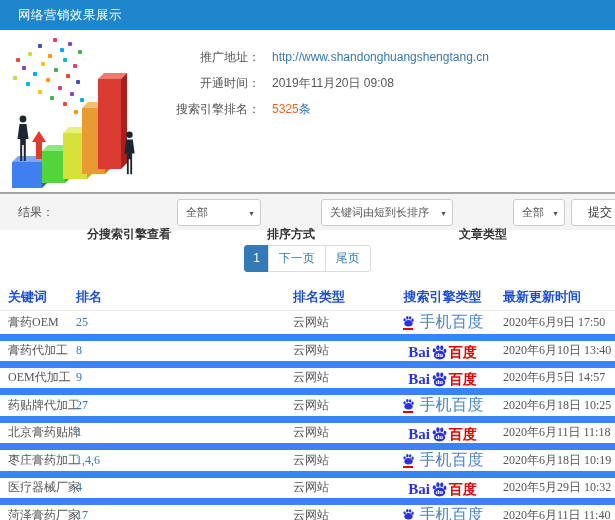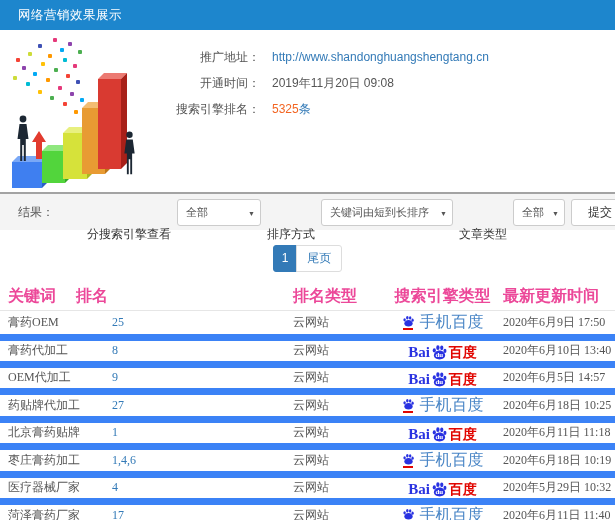--- a/index.html
+++ b/index.html
@@ -35,46 +35,46 @@
       46px 30px #4caf50, 25px 34px #03a9f4, 58px 36px #f44336, 5px 38px #cddc39,
       38px 40px #ff9800, 68px 42px #3f51b5, 18px 44px #00bcd4, 50px 48px #e5397a,
       30px 52px #ffc107, 62px 54px #8e44ad, 42px 58px #4caf50, 72px 60px #03a9f4,
       55px 64px #f44336, 80px 68px #cddc39, 66px 72px #ff9800, 88px 76px #3f51b5; }
   .illus svg { position:absolute; }
 
   
   .filterbar { height:38px; background:#f4f4f4; border-top:2px solid #a3a3a3;
     display:flex; align-items:center; padding-left:18px; }
   .filter-controls { margin-left:auto; display:flex; align-items:center; gap:6px; }
-  .filter-label { font-weight:normal; color:#333; white-space:nowrap;margin-top:45px; }
+  .filter-label { font-weight:bold; color:#333; white-space:nowrap;margin-top:45px; }
   .select { position:relative; height:27px; background:#fff; border:1px solid #ccc; border-radius:3px;
     display:flex; align-items:center; padding:0 16px 0 8px; font-size:11px; color:#555;
     cursor:pointer; overflow:hidden; white-space:nowrap; flex:none; }
   .select .caret { position:absolute; right:5px; top:10px; font-size:7px; color:#555; }
   .select.w1 { width:84px; } .select.w2 { width:132px; } .select.w3 { width:52px; }
   .submit-btn { height:27px; width:58px; flex:none; background:#fff; border:1px solid #ccc;
     border-radius:3px; font-size:12px; color:#333; margin-right:-14px; cursor:pointer;
     font-family:inherit; }
 
   
   .pagination { display:flex; justify-content:center; margin:15px 0 12px; }
   .page-item { min-width:24px; padding:0 10px; height:27px; line-height:25px; border:1px solid #ddd;
     background:#fff; color:var(--link,#337ab7); text-align:center; margin-left:-1px; cursor:pointer; }
   .page-item.active { background:var(--link,#337ab7); border-color:var(--link,#337ab7); color:#fff;
     padding:0 8px; border-radius:3px 0 0 3px; margin-left:0; }
   .page-item:last-child { border-radius:0 3px 3px 0; }
 
   
   table { width:615px; border-collapse:collapse; table-layout:fixed; }
   col.c1{width:68px} col.c2{width:217px} col.c3{width:105px} col.c4{width:105px} col.c5{width:120px}
-  th { text-align:left; font-weight:bold; color:#ec4899; height:26px; padding-left:8px;
-    border-bottom:1px solid #e6e6e6; font-size:16px; }
+  th { text-align:left; font-weight:bold; color:#1d4ed8; height:26px; padding-left:8px;
+    border-bottom:1px solid #e6e6e6; font-size:13px; }
   td { height:27px; padding-left:8px; border-bottom:7px solid #3b82f6; color:#555; white-space:nowrap;font-family:Liberation Serif, serif; }
   th.center, td.center { text-align:center; padding-left:0; }
-  a.rank { color:var(--link,#337ab7); text-decoration:none; cursor:pointer;margin-left:36px; }
+  a.rank { color:var(--link,#337ab7); text-decoration:none; cursor:pointer; }
 
   
   .mbaidu { display:inline-flex; align-items:center; gap:5px; vertical-align:middle; }
   .paw-wrap { display:flex; flex-direction:column; align-items:center; color:var(--baidu-blue,#2932e1); }
   .paw-underline { width:10px; height:2px; background:var(--baidu-red,#e10601); margin-top:1px; }
   .mb-text { color:var(--mobile-text,#4a86c6); font-size:16px; }
   .baidu-logo { display:inline-flex; align-items:flex-end; line-height:1; vertical-align:middle; }
   .bd-bai { color:var(--baidu-blue,#2932e1); font-weight:bold; font-size:15px; }
   .paw-lg { position:relative; color:var(--baidu-blue,#2932e1); margin:0 1px; top:2px; }
   .paw-du { position:absolute; bottom:3px; left:50%; transform:translateX(-50%);
@@ -141,20 +141,21 @@
     <div class="select w3">
       <span>全部</span>
       <span class="caret">▼</span>
     </div>
     <button class="submit-btn">提交</button>
   </div>
 </section>
 
 <nav class="pagination">
   <a class="page-item active">1</a>
+  <a class="page-item">下一页</a>
   <a class="page-item">尾页</a>
 </nav>
 
 <table>
   <colgroup>
       <col class="c1">
       <col class="c2">
       <col class="c3">
       <col class="c4">
       <col class="c5">

